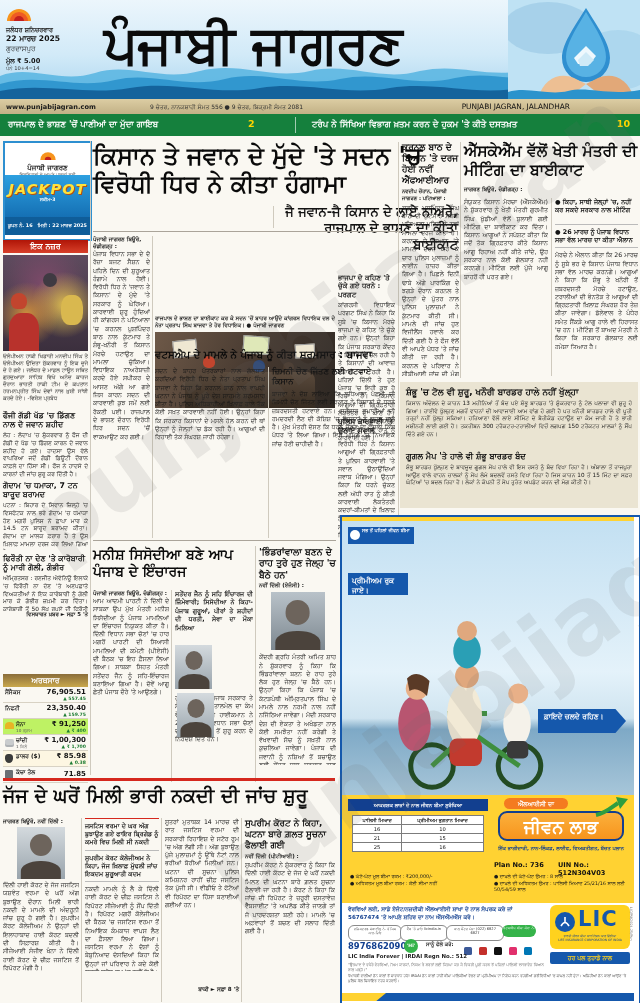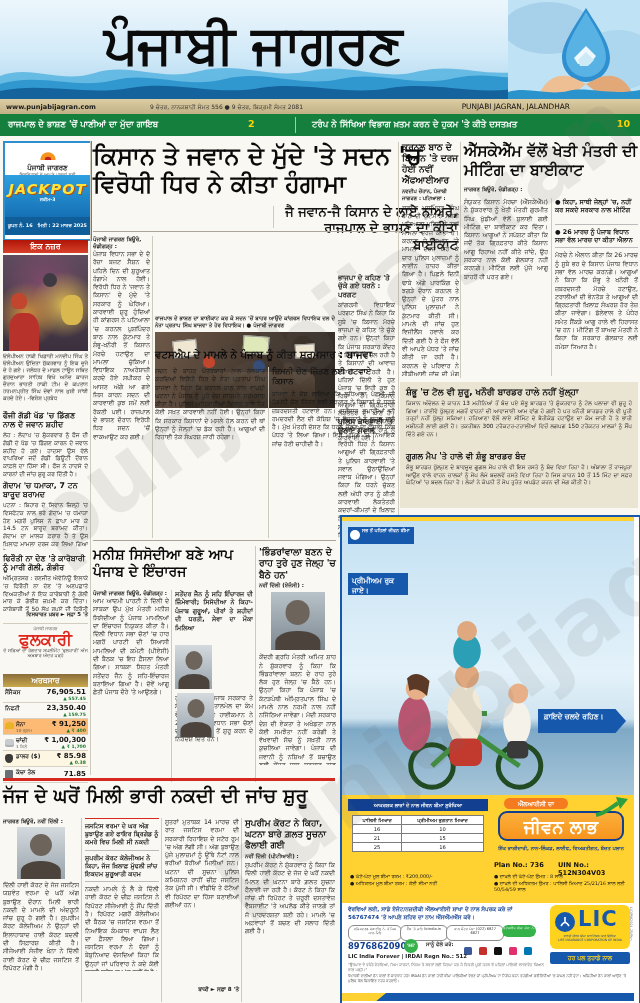--- a/index.html
+++ b/index.html
@@ -69,20 +69,32 @@
 
 <div class="page">
 
   <div class="abs masthead">
     <svg class="abs" style="left:0;top:56px;width:640px;height:43px;z-index:1" viewBox="0 0 640 43" preserveAspectRatio="none">
       <path d="M0,20 C30,8 60,28 95,17 C130,6 160,26 200,15 C240,5 270,24 310,15 C350,6 380,26 420,15 C460,6 490,24 530,13 C570,4 600,22 640,13 L640,43 L0,43 Z" fill="#56b4e0" opacity="0.85"></path>
       <path d="M0,28 C40,16 75,34 115,24 C150,15 185,33 225,23 C265,13 300,32 340,23 C380,14 415,32 455,22 C495,13 530,31 570,21 C600,14 620,28 640,21 L640,43 L0,43 Z" fill="#2b93cc" opacity="0.9"></path>
       <path d="M0,35 C45,26 85,40 130,32 C175,24 215,40 260,32 C305,25 345,40 390,32 C435,25 475,40 520,32 C560,26 600,38 640,31 L640,43 L0,43 Z" fill="#14639c"></path>
     </svg>
     <div class="abs mh-title">ਪੰਜਾਬੀ ਜਾਗਰਣ</div>
+    <div class="abs mh-left">
+      <svg width="26" height="14" viewBox="0 0 26 14">
+        <path d="M1,14 A12,12 0 0 1 25,14 Z" fill="#f7941d"></path>
+        <path d="M4,14 A9,9 0 0 1 22,14 Z" fill="#ef5a24"></path>
+        <path d="M8,14 A5,5 0 0 1 18,14 Z" fill="#c21f1f"></path>
+      </svg>
+      <div style="font-size:6.4px;font-weight:bold;color:#222;">ਜਲੰਧਰ ਸ਼ਨਿਚਰਵਾਰ</div>
+      <div style="font-size:7.6px;font-weight:900;color:#111;">22 ਮਾਰਚ 2025</div>
+      <div style="font-size:7px;color:#222;margin-top:2px;">ਗੁਰਦਾਸਪੁਰ</div>
+      <div style="font-size:6.6px;font-weight:bold;color:#111;margin-top:3px;">ਮੁੱਲ ₹ 5.00</div>
+      <div style="font-size:5.2px;color:#333;">ਪੰਨੇ 10+4=14</div>
+    </div>
 
     <svg class="abs" style="right:0;top:0;width:132px;height:99px;z-index:2" viewBox="0 0 132 99">
       <rect x="0" y="0" width="132" height="99" fill="#bfe2f4"></rect>
       <ellipse cx="40" cy="28" rx="45" ry="26" fill="#9ccbe6" opacity="0.7"></ellipse>
       <ellipse cx="110" cy="60" rx="40" ry="30" fill="#a9d4ec" opacity="0.8"></ellipse>
       <path d="M78,8 C92,30 102,45 102,58 a24,24 0 1 1 -48,0 C54,45 64,30 78,8 Z" fill="#2f8fd0"></path>
       <path d="M78,12 C90,32 98,45 98,57 a20,20 0 1 1 -40,0 C58,45 66,32 78,12 Z" fill="#58b2e4"></path>
       <polygon points="66,58 78,46 88,56 82,64 70,64" fill="#eef8fd"></polygon>
       <polygon points="70,60 78,52 86,60 80,66 72,66" fill="#cfeaf7"></polygon>
       <path d="M30,98 C36,78 52,72 66,78 L78,84 L60,98 Z" fill="#edbf93"></path>
@@ -139,39 +151,34 @@
   <div class="abs brief-t" style="left:3px;top:411px;width:85px;height:20px;">ਫੌਜੀ ਗੱਡੀ ਖੱਡ 'ਚ ਡਿੱਗਣ ਨਾਲ ਦੋ ਜਵਾਨ ਸ਼ਹੀਦ</div>
   <div class="abs bt" style="left:3px;top:432px;width:85px;height:46px;font-size:5.8px;">ਲੇਹ : ਲੱਦਾਖ 'ਚ ਸ਼ੁੱਕਰਵਾਰ ਨੂੰ ਫੌਜ ਦੀ ਗੱਡੀ ਦੇ ਖੱਡ 'ਚ ਡਿੱਗਣ ਕਾਰਨ ਦੋ ਜਵਾਨ ਸ਼ਹੀਦ ਹੋ ਗਏ। ਹਾਦਸਾ ਉਸ ਵੇਲੇ ਵਾਪਰਿਆ ਜਦੋਂ ਗੱਡੀ ਡਿਊਟੀ ਦੌਰਾਨ ਕਾਫ਼ਲੇ ਦਾ ਹਿੱਸਾ ਸੀ। ਫੌਜ ਨੇ ਹਾਦਸੇ ਦੇ ਕਾਰਨਾਂ ਦੀ ਜਾਂਚ ਸ਼ੁਰੂ ਕਰ ਦਿੱਤੀ ਹੈ।</div>
 
   <div class="abs brief-t" style="left:3px;top:481px;width:85px;height:20px;">ਗੋਦਾਮ 'ਚ ਧਮਾਕਾ, 7 ਟਨ ਬਾਰੂਦ ਬਰਾਮਦ</div>
   <div class="abs bt" style="left:3px;top:502px;width:85px;height:48px;font-size:5.8px;">ਪਟਨਾ : ਬਿਹਾਰ ਦੇ ਸਿਵਾਨ ਜ਼ਿਲ੍ਹੇ 'ਚ ਵਿਸਫੋਟਕ ਨਾਲ ਭਰੇ ਗੋਦਾਮ 'ਚ ਧਮਾਕਾ ਹੋਣ ਮਗਰੋਂ ਪੁਲਿਸ ਨੇ ਛਾਪਾ ਮਾਰ ਕੇ 14.5 ਟਨ ਬਾਰੂਦ ਬਰਾਮਦ ਕੀਤਾ। ਗੋਦਾਮ ਦਾ ਮਾਲਕ ਫ਼ਰਾਰ ਹੈ ਤੇ ਉਸ ਖ਼ਿਲਾਫ਼ ਮਾਮਲਾ ਦਰਜ ਕਰ ਲਿਆ ਗਿਆ ਹੈ।</div>
 
   <div class="abs brief-t" style="left:3px;top:554px;width:85px;height:20px;">ਫਿਰੌਤੀ ਨਾ ਦੇਣ 'ਤੇ ਕਾਰੋਬਾਰੀ ਨੂੰ ਮਾਰੀ ਗੋਲੀ, ਗੰਭੀਰ</div>
   <div class="abs bt" style="left:3px;top:575px;width:85px;height:36px;font-size:5.8px;">ਅੰਮ੍ਰਿਤਸਰ : ਰਣਜੀਤ ਐਵੇਨਿਊ ਇਲਾਕੇ 'ਚ ਫਿਰੌਤੀ ਨਾ ਦੇਣ 'ਤੇ ਅਣਪਛਾਤੇ ਵਿਅਕਤੀਆਂ ਨੇ ਇਕ ਕਾਰੋਬਾਰੀ ਨੂੰ ਗੋਲੀ ਮਾਰ ਕੇ ਗੰਭੀਰ ਜ਼ਖ਼ਮੀ ਕਰ ਦਿੱਤਾ। ਕਾਰੋਬਾਰੀ ਤੋਂ 50 ਲੱਖ ਰੁਪਏ ਦੀ ਫਿਰੌਤੀ ਮੰਗੀ ਜਾ ਰਹੀ ਸੀ।</div>
   <div class="abs" style="left:3px;top:611px;width:85px;font-size:5.4px;font-weight:900;text-align:right;">ਵਿਸਥਾਰਤ ਖ਼ਬਰ ► ਸਫ਼ਾ 5 'ਤੇ</div>
 
-  <div class="abs" style="left:3px;top:623px;width:85px;height:48px;text-align:center;border-top:1px solid #d3cdbf;">
-    <div style="font-size:4.2px;color:#444;padding-top:2px;">ਪੰਜਾਬੀ ਜਾਗਰਣ</div>
-    <div style="font-size:16.5px;font-weight:900;color:#e0251b;line-height:1.05;">ਫੁਲਕਾਰੀ</div>
-    <div style="font-size:4.7px;color:#333;">ਦੋ ਸਫ਼ਿਆਂ ਦਾ ਰੰਗਦਾਰ ਸਪਲੀਮੈਂਟ 'ਫੁਲਕਾਰੀ' ਅੱਜ ਅਖ਼ਬਾਰ ਅੰਦਰ ਪੜ੍ਹੋ</div>
-  </div>
 
   <div class="abs" style="left:3px;top:674px;width:85px;">
     <div style="height:13px;background:linear-gradient(#8a6d3b,#c9a84c);color:#fff;font-weight:900;font-size:7.6px;text-align:center;line-height:13px;">ਅਰਥਸਾਰ</div>
     <div class="mkt-row">
       <span class="mkt-l">ਸੈਂਸੈਕਸ</span>
       <span class="mkt-v">76,905.51</span>
       <span class="mkt-c">▲ 557.45</span>
     </div>
     <div class="mkt-row">
       <span class="mkt-l">ਨਿਫਟੀ</span>
       <span class="mkt-v">23,350.40</span>
       <span class="mkt-c">▲ 159.75</span>
     </div>
-    <div class="mkt-row" style="background:#fdba74;">
+    <div class="mkt-row" style="background:#bef264;">
       <span style="position:absolute;left:2px;top:3px;width:9px;height:7px;border-radius:50% 50% 0 0;background:#e8b425;"></span>
       <span class="mkt-l" style="left:13px;">ਸੋਨਾ</span>
       <span class="mkt-u" style="left:13px;">10 ਗ੍ਰਾਮ</span>
       <span class="mkt-v">₹ 91,250</span>
       <span class="mkt-c">▲ ₹ 400</span>
     </div>
     <div class="mkt-row">
       <span style="position:absolute;left:2px;top:4px;width:9px;height:6px;border-radius:2px;background:#c9ccce;box-shadow:0 2px 0 #aeb2b5;"></span>
       <span class="mkt-l" style="left:13px;">ਚਾਂਦੀ</span>
       <span class="mkt-u" style="left:13px;">1 ਕਿਲੋ</span>

